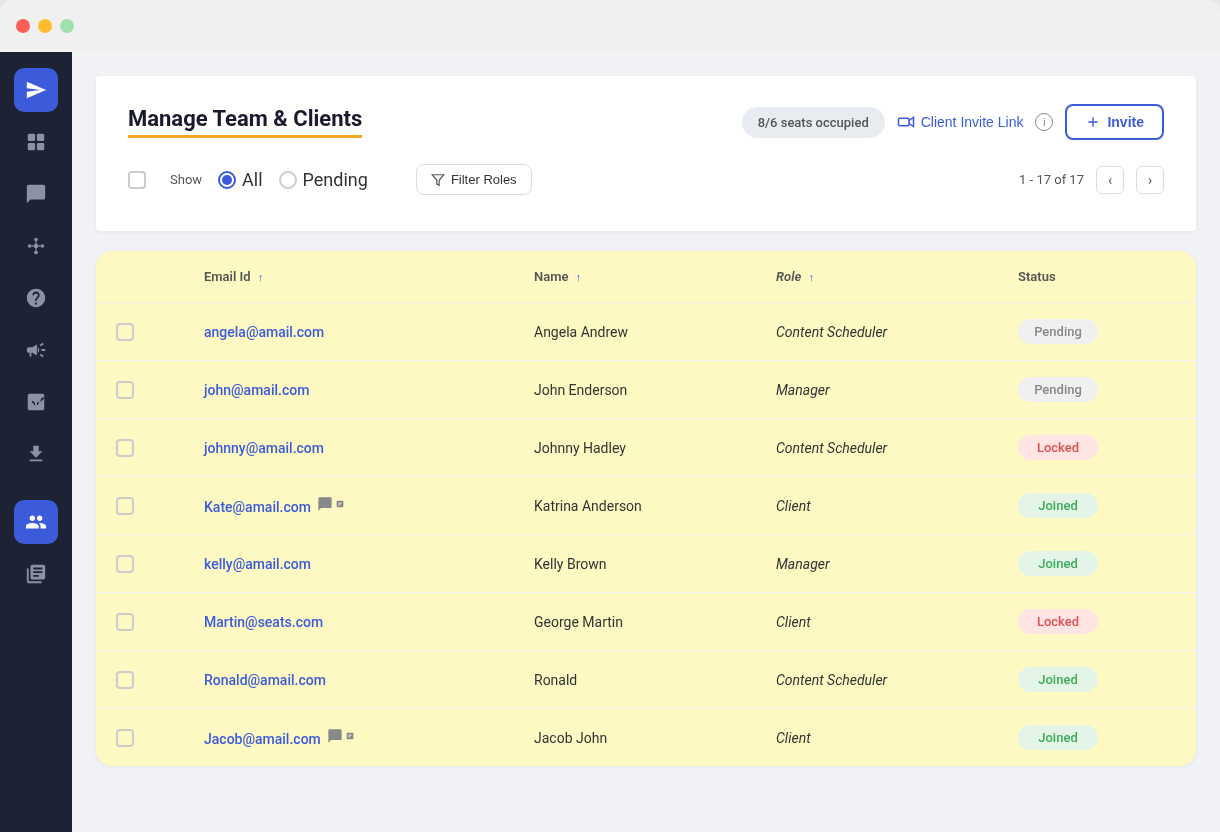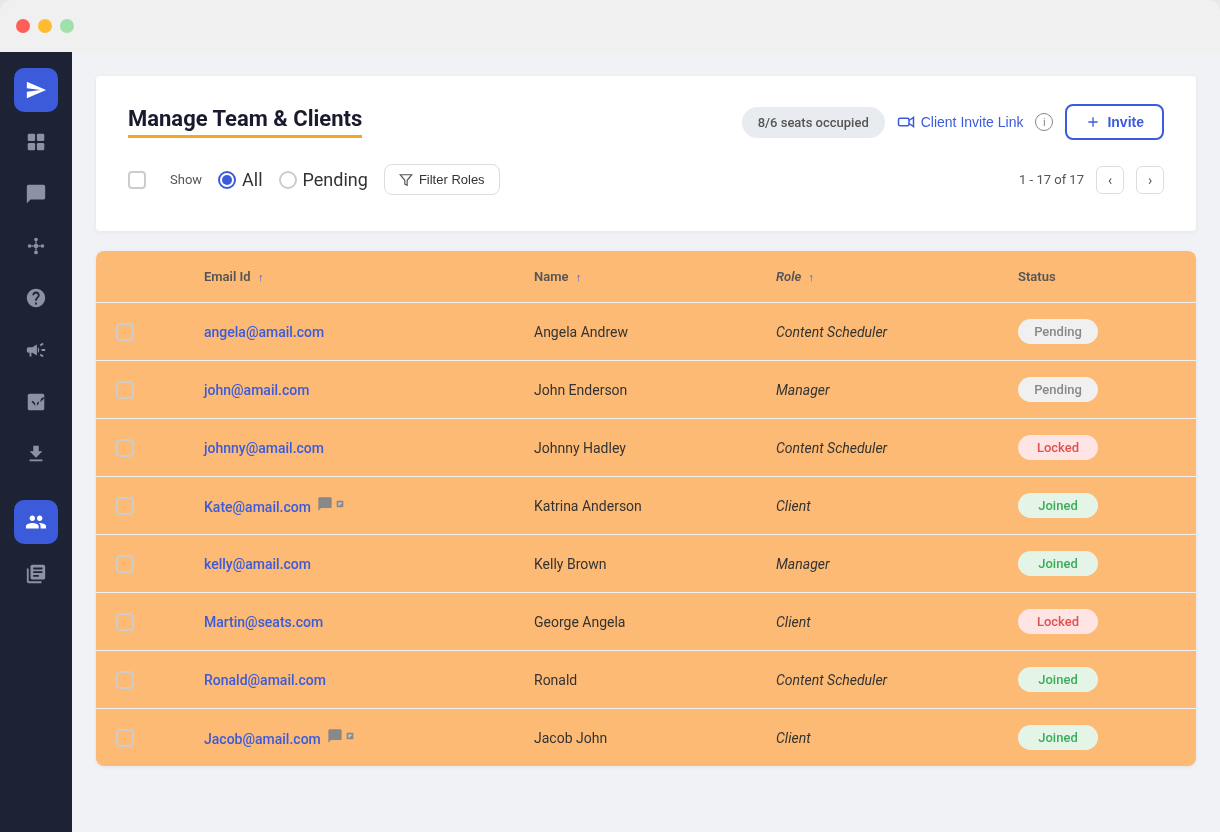--- a/index.html
+++ b/index.html
@@ -214,20 +214,21 @@
       display: flex;
       align-items: center;
       gap: 6px;
       background: #fff;
       border: 1.5px solid #ddd;
       border-radius: 8px;
       padding: 7px 14px;
       font-size: 13px;
       color: #333;
       cursor: pointer;
+      margin-left: 32px;
     }
 
     .pagination {
       margin-left: auto;
       display: flex;
       align-items: center;
       gap: 12px;
       font-size: 13px;
       color: #555;
     }
@@ -236,22 +237,22 @@
       border: 1.5px solid #ddd;
       border-radius: 6px;
       display: flex; align-items: center; justify-content: center;
       cursor: pointer;
       color: #555;
       font-size: 14px;
     }
 
     
     .table-card {
-      background: #fdba74;
-      border-radius: 8px;
+      background: #fef9c3;
+      border-radius: 16px;
       padding: 0;
       box-shadow: 0 1px 4px rgba(0,0,0,0.06);
       overflow: hidden;
     }
 
     table {
       width: 100%;
       border-collapse: collapse;
     }
     thead th {
@@ -552,21 +553,21 @@
       <span class="badge badge-joined">Joined</span>
     </td>
   </tr>
             <tr>
     <td class="col-check">
       <div class="row-checkbox"></div>
     </td>
     <td class="col-email">
       <a class="email-link" href="#">Martin@seats.com</a>
     </td>
-    <td class="col-name">George Angela</td>
+    <td class="col-name">George Martin</td>
     <td class="col-role">Client</td>
     <td class="col-status">
       <span class="badge badge-locked">Locked</span>
     </td>
   </tr>
             <tr>
     <td class="col-check">
       <div class="row-checkbox"></div>
     </td>
     <td class="col-email">

